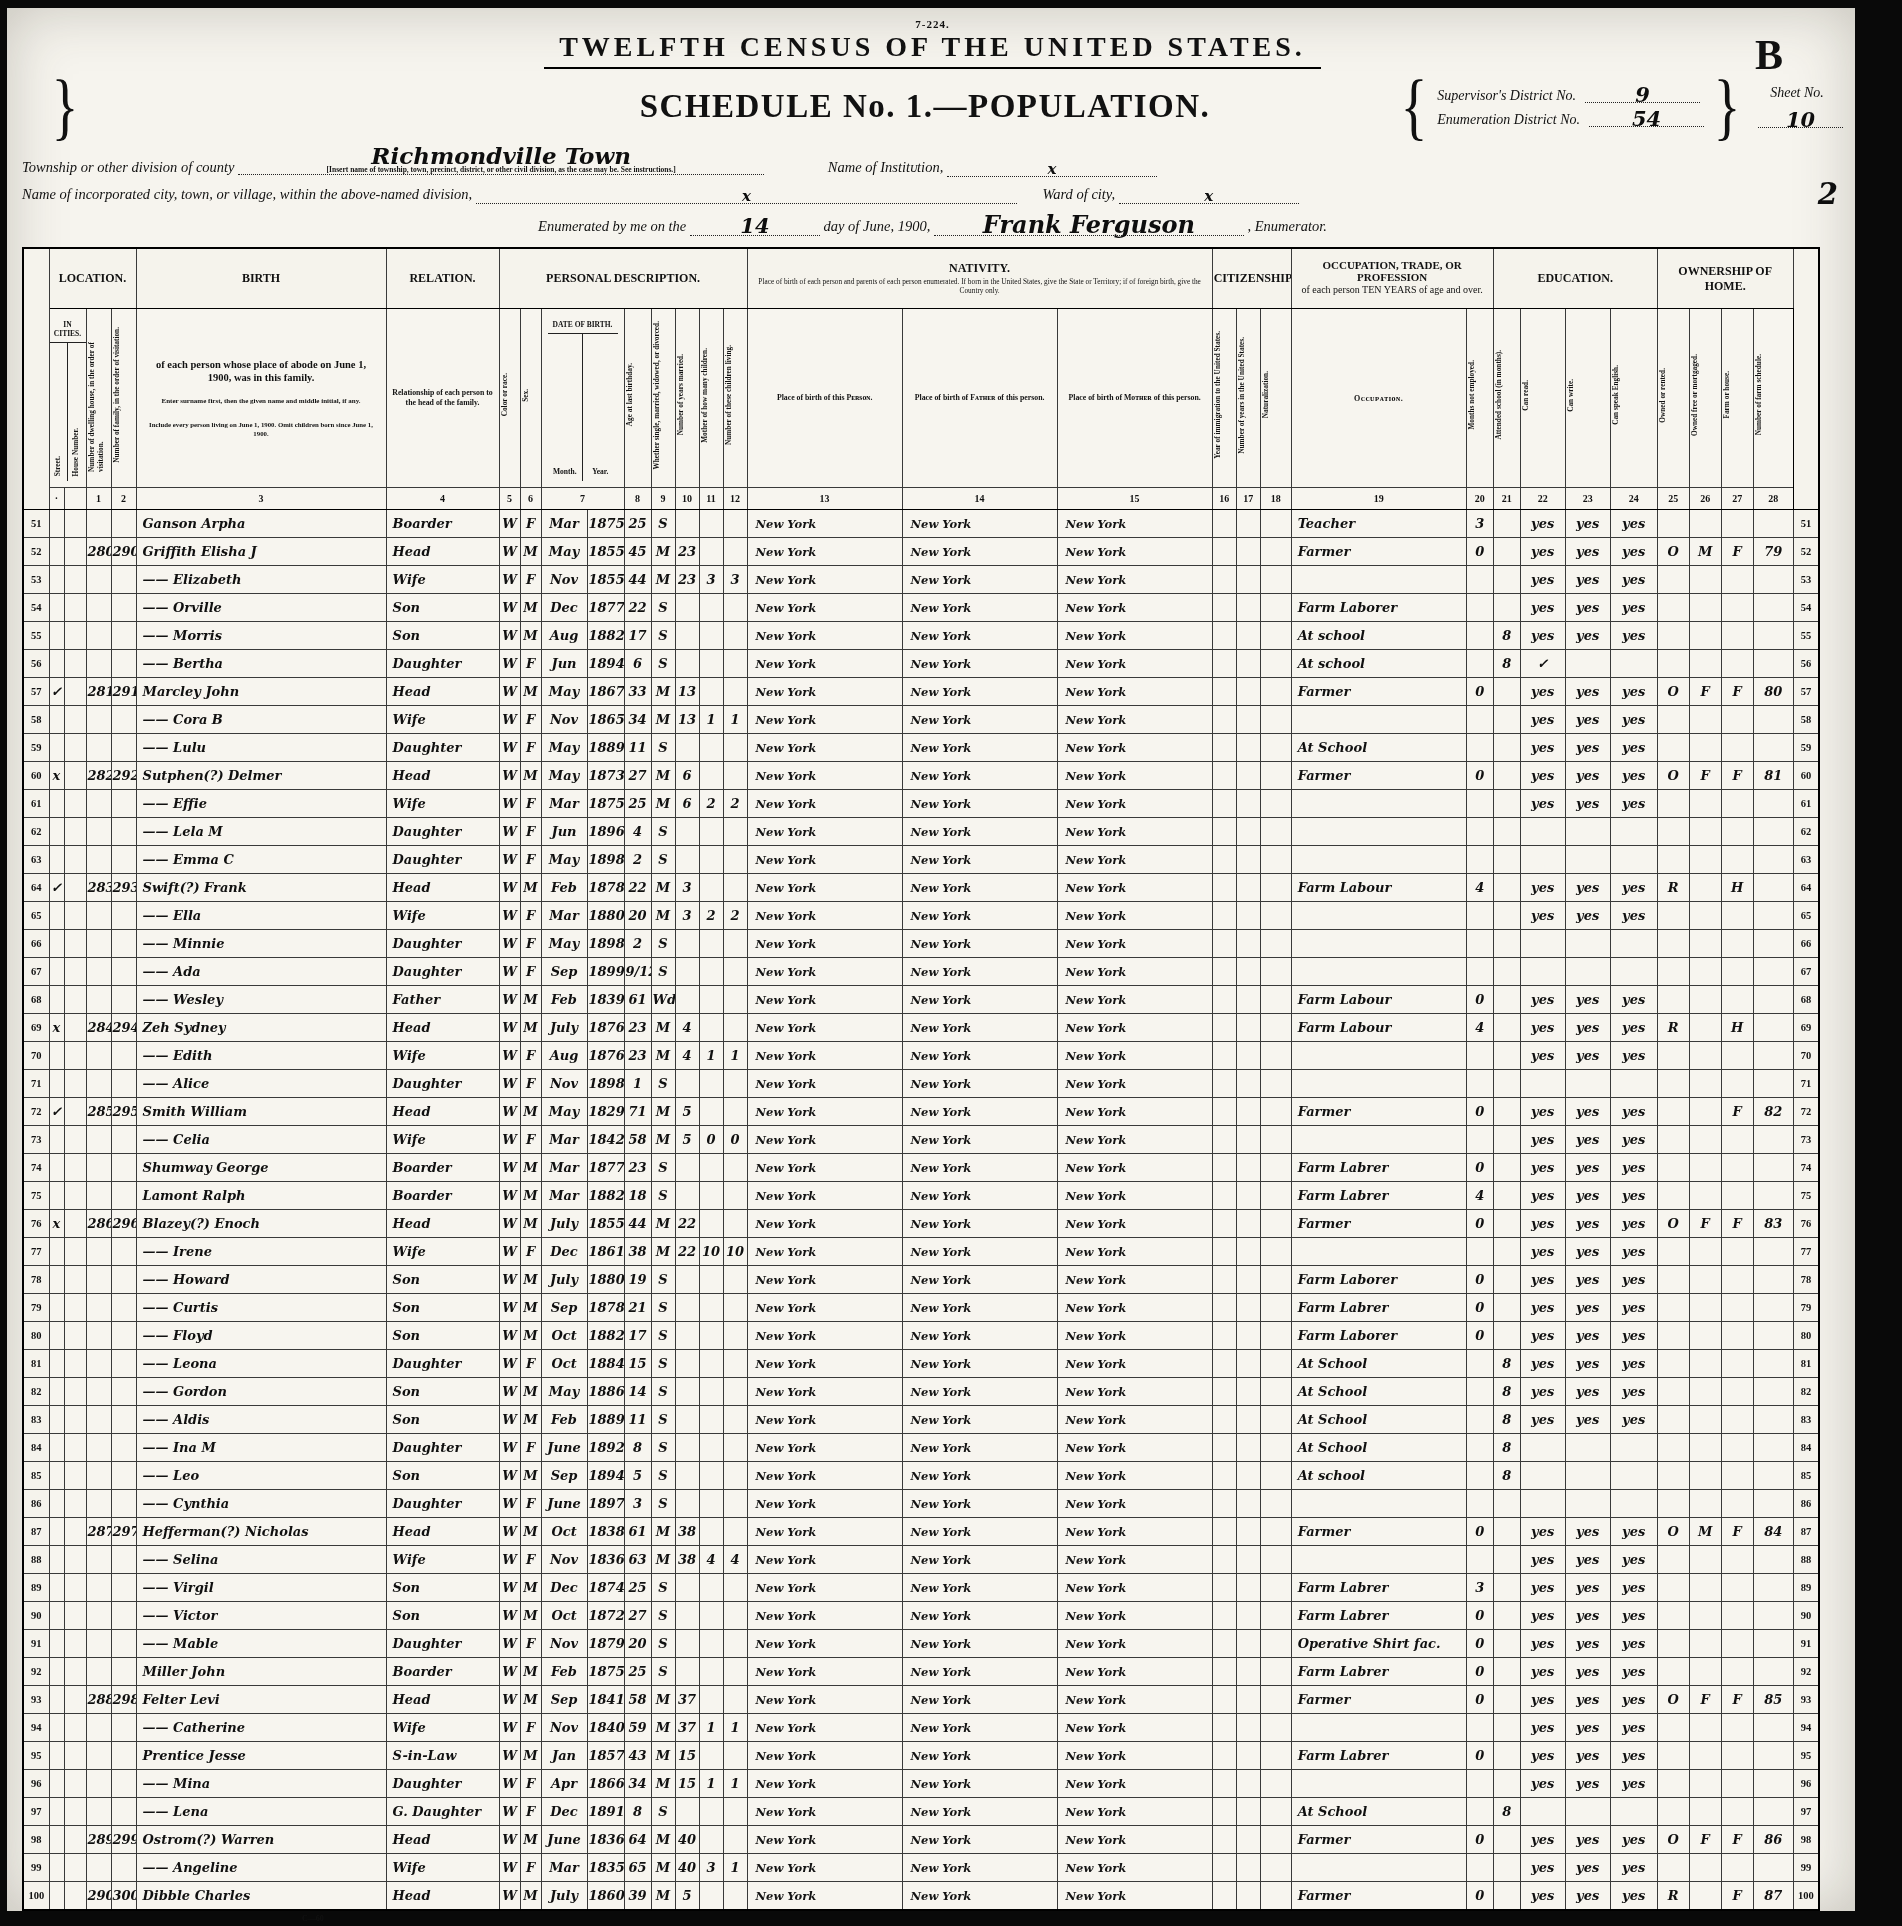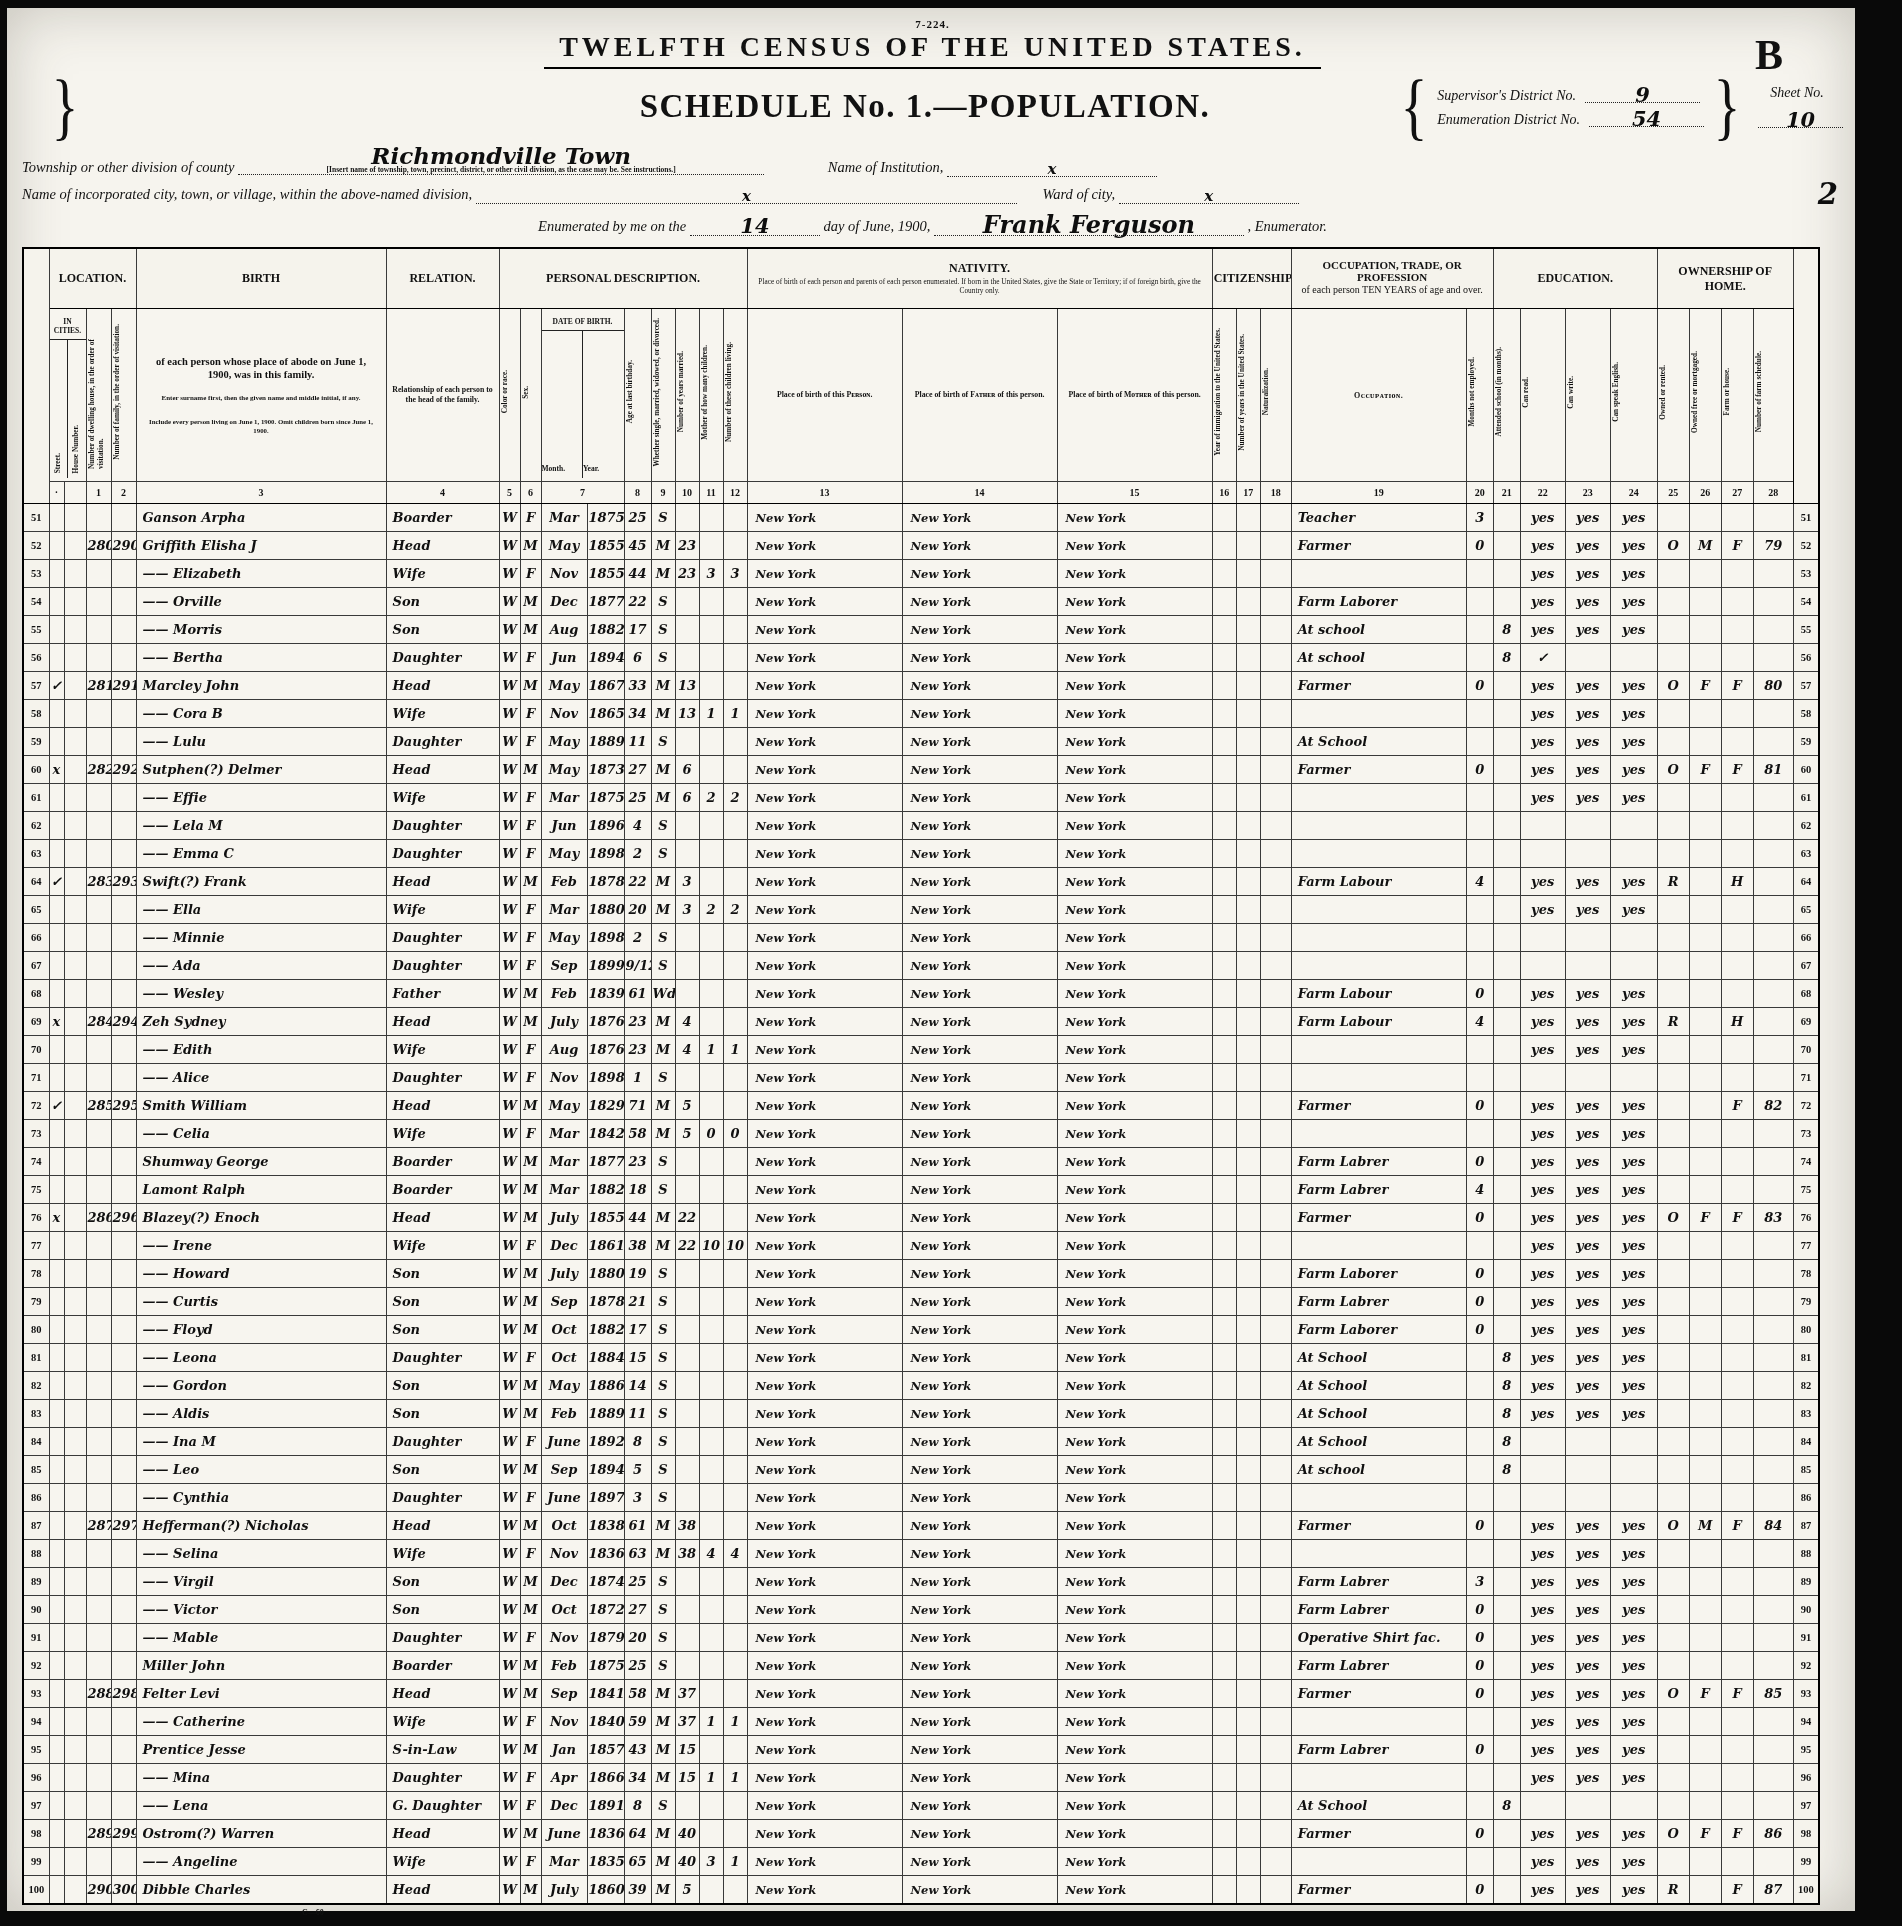--- a/index.html
+++ b/index.html
@@ -47,21 +47,21 @@
   .gtitle{font-size:12px;font-weight:bold;}
   .namecell{text-align:center;padding:3px 8px;}
   .namecell .n1{font-size:10.5px;font-weight:bold;line-height:1.25;}
   .namecell .n2{font-size:7px;font-weight:bold;margin-top:13px;line-height:1.3;}
   .namecell .n3{font-size:6.8px;font-weight:bold;margin-top:15px;line-height:1.3;}
   .relcell,.pobcell{font-size:7.8px;font-weight:bold;text-align:center;padding:0 5px;line-height:1.3;}
   .split{display:flex;flex-direction:column;height:165px;}
   .split .top{border-bottom:0.8px solid #222;font-size:7.5px;font-weight:bold;text-align:center;
               padding:4px 0;}
   .split .cols{flex:1;display:flex;}
-  .split .cols>div{flex:1;display:flex;align-items:flex-end;justify-content:flex-start;}
+  .split .cols>div{flex:1;display:flex;align-items:flex-end;justify-content:center;}
   .split .cols>div+div{border-left:0.8px solid #222;}
   .hsub{font-size:7.5px;font-weight:bold;text-align:center;padding-bottom:5px;}
   .occlab{font-size:8px;font-weight:bold;text-align:center;letter-spacing:0.5px;}
   tbody td{height:27px;border-left:0.5px solid #4a4a4a;border-top:0.5px solid #6b6b6b;}
   tbody tr.fam td{border-top:1.8px solid #0c0c0c;}
   tbody tr.dot td{border-top:0.8px dotted #333;}
   .lnum{font-size:10.5px;font-weight:bold;text-align:center;font-family:"Liberation Serif",serif;
         background:#f5f3ec;}
   td.hwc{font-family:"DejaVu Serif",serif;font-style:italic;font-weight:600;font-size:13px;
          text-align:center;color:#101010;white-space:nowrap;}
@@ -211,21 +211,21 @@
         <td class="vcell"><span class="vlab">Number of dwelling house, in the order of visitation.</span></td>
         <td class="vcell"><span class="vlab">Number of family, in the order of visitation.</span></td>
         <td class="bl2 namecell">
           <div class="n1">of each person whose place of abode on June 1, 1900, was in this family.</div>
           <div class="n2">Enter surname first, then the given name and middle initial, if any.</div>
           <div class="n3">Include every person living on June 1, 1900.  Omit children born since June 1, 1900.</div>
         </td>
         <td class="bl2 relcell">Relationship of each person to the head of the family.</td>
         <td class="bl2 vcell"><span class="vlab">Color or race.</span></td>
         <td class="vcell"><span class="vlab">Sex.</span></td>
-        <td colspan="2" style="padding:0;">
+        <td colspan="2" style="padding:6px;">
           <div class="split">
             <div class="top">DATE OF BIRTH.</div>
             <div class="cols">
               <div>
                   <span class="hsub">Month.</span>
                 </div>
               <div>
                   <span class="hsub">Year.</span>
                 </div>
             </div>

